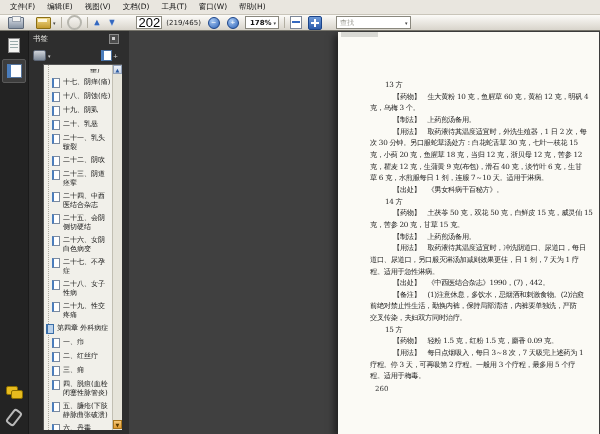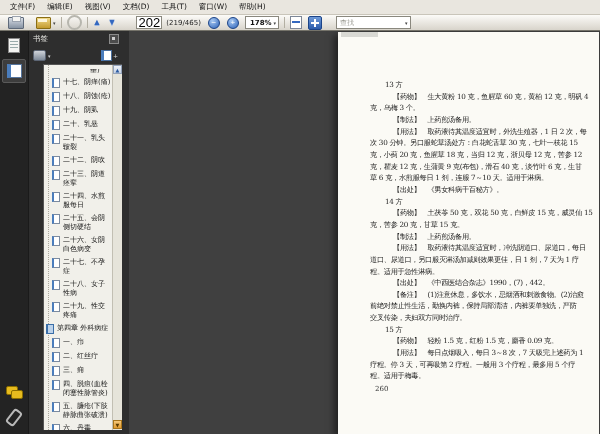--- a/index.html
+++ b/index.html
@@ -223,21 +223,21 @@
             <div class="bm-item">
               <span class="bm-icon"></span>
               <span class="bm-label">二十二、阴吹</span>
             </div>
             <div class="bm-item">
               <span class="bm-icon"></span>
               <span class="bm-label">二十三、阴道痉挛</span>
             </div>
             <div class="bm-item">
               <span class="bm-icon"></span>
-              <span class="bm-label">二十四、水煎服每日</span>
+              <span class="bm-label">二十四、中西医结合杂志</span>
             </div>
             <div class="bm-item">
               <span class="bm-icon"></span>
               <span class="bm-label">二十五、会阴侧切硬结</span>
             </div>
             <div class="bm-item">
               <span class="bm-icon"></span>
               <span class="bm-label">二十六、女阴白色病变</span>
             </div>
             <div class="bm-item">

